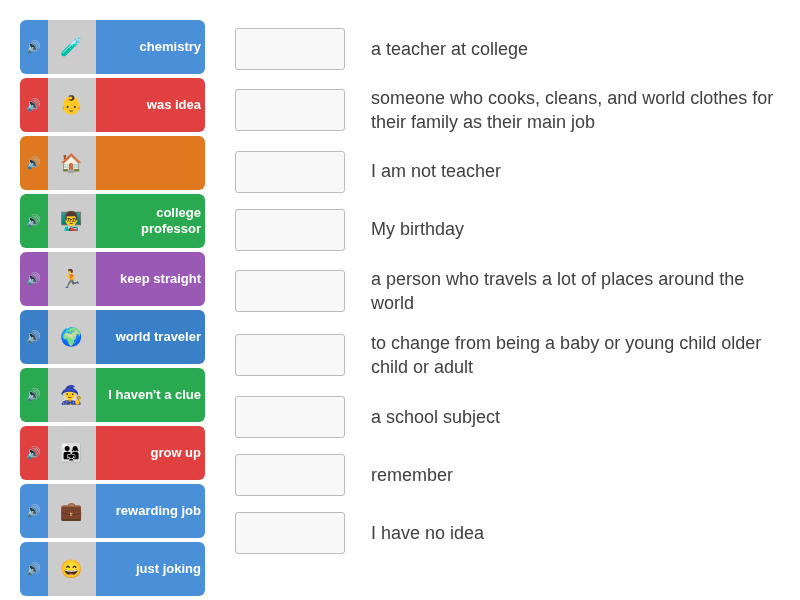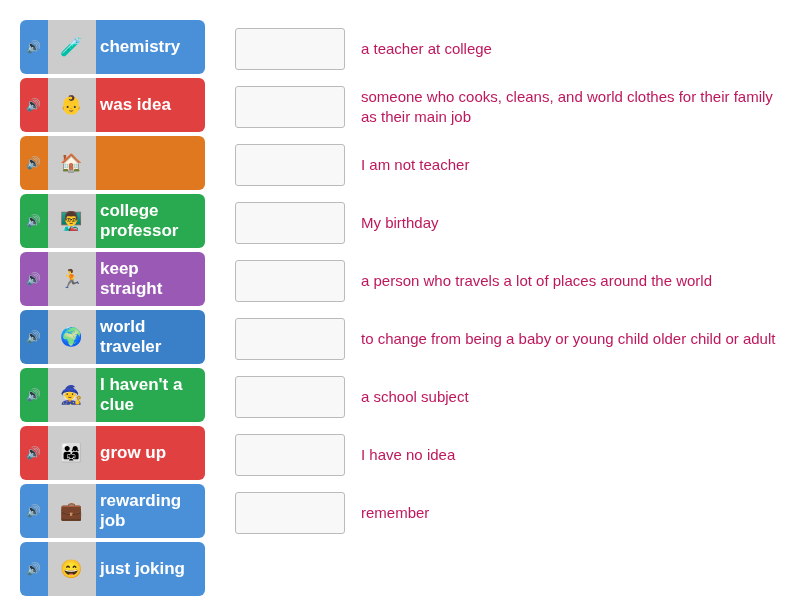--- a/index.html
+++ b/index.html
@@ -54,22 +54,22 @@
       flex-shrink: 0;
       display: flex;
       align-items: center;
       justify-content: center;
       overflow: hidden;
     }
     .vocab-card .label {
       flex: 1;
       color: white;
       font-weight: bold;
-      font-size: 17px;
-      text-align: left;
+      font-size: 13px;
+      text-align: right;
       padding: 2px 4px;
       line-height: 1.2;
     }
     
     .blue { background-color: #4a90d9; }
     .red { background-color: #e04040; }
     .orange { background-color: #e07820; }
     .green { background-color: #2aaa50; }
     .purple { background-color: #9b59b6; }
     .blue2 { background-color: #3a80c8; }
@@ -106,23 +106,24 @@
     }
     .match-box {
       width: 110px;
       height: 42px;
       border: 1.5px solid #bbb;
       background: #f8f8f8;
       flex-shrink: 0;
       border-radius: 3px;
     }
     .match-text {
-      font-size: 15px;
-      color: #be185d;
+      font-size: 18px;
+      color: #404040;
       line-height: 1.35;
+      margin-left: 10px;
     }
 
     
     .thumb-icon {
       width: 100%;
       height: 100%;
       display: flex;
       align-items: center;
       justify-content: center;
       font-size: 18px;
@@ -249,20 +250,20 @@
       <div class="match-row">
     <div class="match-box"></div>
     <div class="match-text">to change from being a baby or young child older child or adult</div>
   </div>
       <div class="match-row">
     <div class="match-box"></div>
     <div class="match-text">a school subject</div>
   </div>
       <div class="match-row">
     <div class="match-box"></div>
+    <div class="match-text">remember</div>
+  </div>
+      <div class="match-row">
+    <div class="match-box"></div>
     <div class="match-text">I have no idea</div>
   </div>
-      <div class="match-row">
-    <div class="match-box"></div>
-    <div class="match-text">remember</div>
-  </div>
     </div>
 </div>
 
 </body></html>

